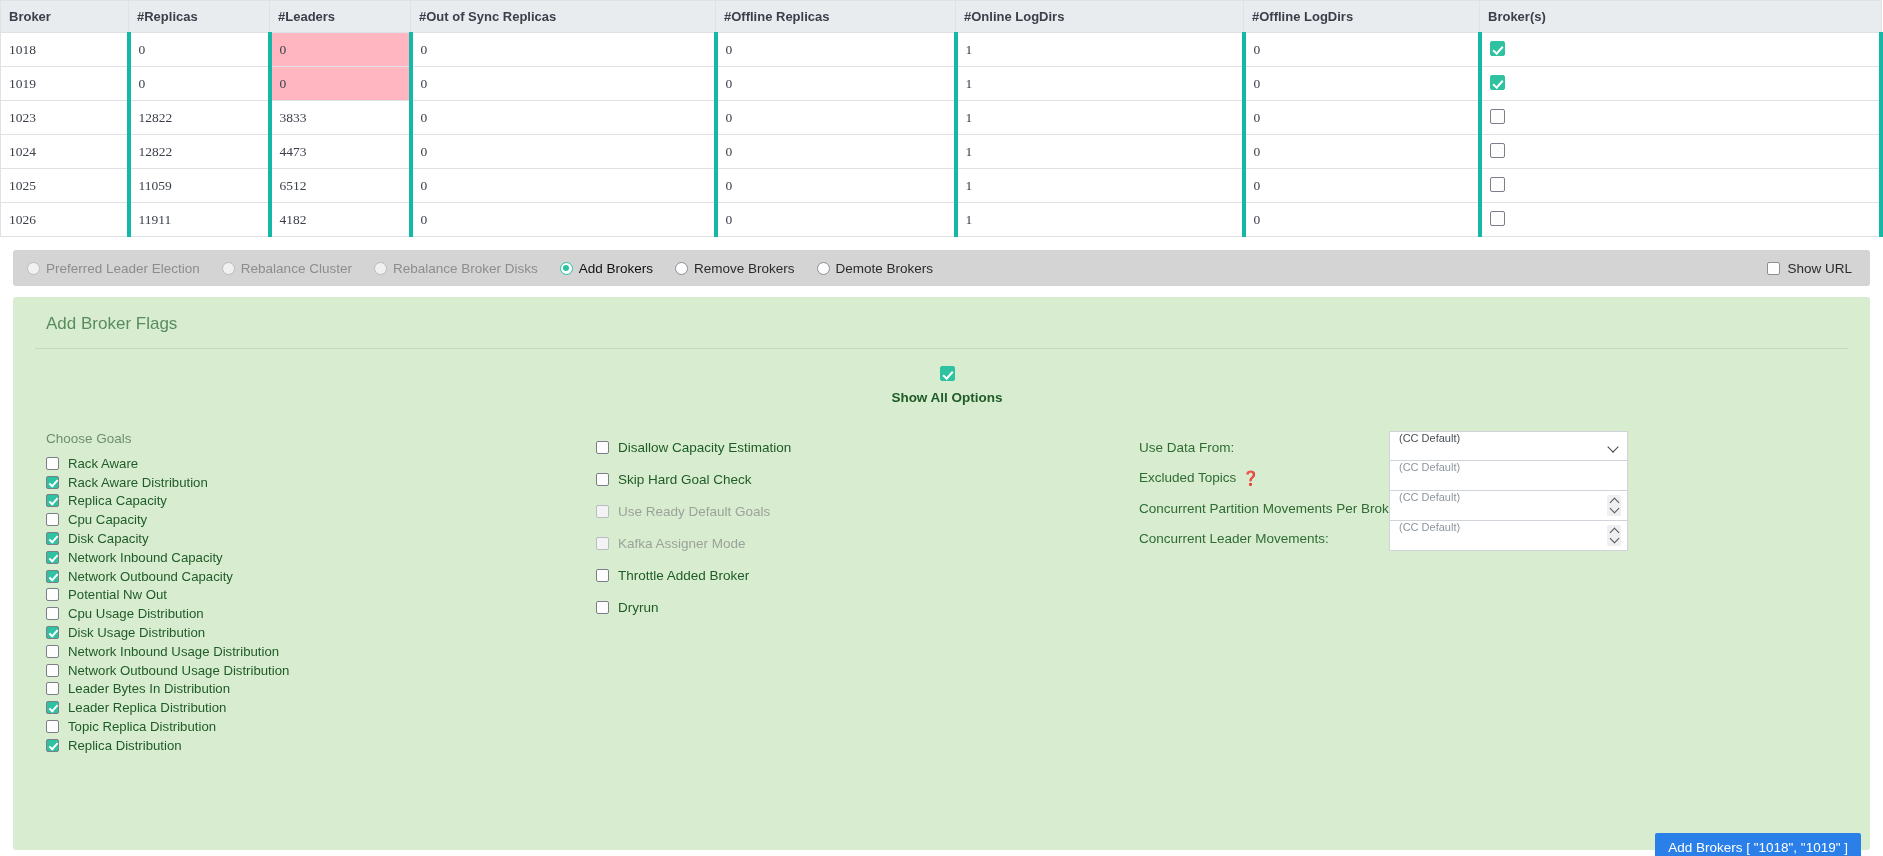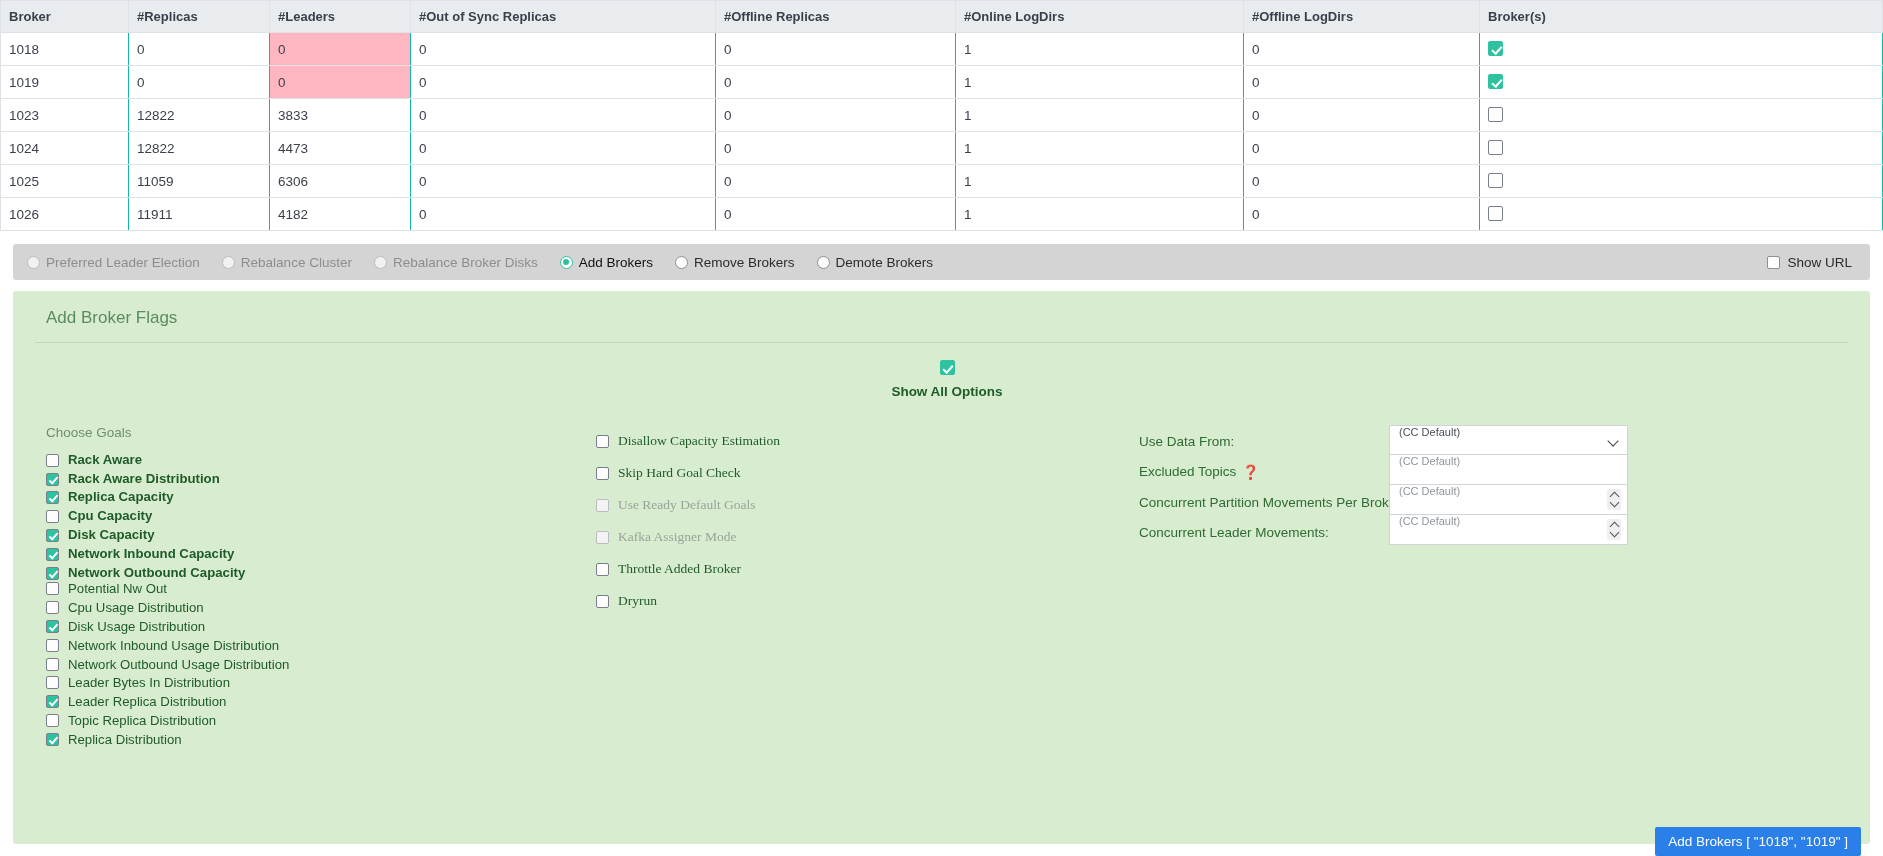--- a/index.html
+++ b/index.html
@@ -106,24 +106,25 @@
     padding: 8px 0 8px 8px;
     border-top: 1px solid #dee2e6;
     border-bottom: 1px solid #dee2e6;
     border-right: 1px solid #dee2e6;
     white-space: nowrap;
   }
   .broker-table th:first-child { border-left: 1px solid #dee2e6; }
   .broker-table td {
     padding: 8px 0 8px 8px;
     border-bottom: 1px solid #dee2e6;
-    border-right: 1px solid #14b8a6;
+    border-right: 4px solid #14b8a6;
     background: #ffffff;
     white-space: nowrap;
     height: 11px;
+    font-family: Liberation Serif, serif;
   }
   .broker-table td:first-child { border-left: 1px solid #dee2e6; }
   .broker-table td.hl { background: #ffb6c1; }
   .broker-table td.sel-cell { text-align: left; }
 
   
   .action-bar {
     margin: 13px 13px 0 13px;
     width: 1857px;
     box-sizing: border-box;
@@ -187,38 +188,38 @@
     color: #1f5b28;
     cursor: pointer;
     flex-direction: column;
   }
   .cols {
     display: flex;
     align-items: flex-start;
     gap: 47px;
   }
   .col-goals { width: 505px; padding-left: 11px; box-sizing: border-box; }
-  .col-mid { width: 505px; box-sizing: border-box; font-family: Liberation Serif, serif; }
+  .col-mid { width: 505px; box-sizing: border-box; }
   .col-right { flex: 1 1 auto; display: flex; }
 
   .choose-goals-label {
     font-size: 13.5px;
     color: #6f8d6f;
     margin-bottom: 8px;
   }
   .goal-row {
     display: flex;
     align-items: center;
     gap: 9px;
     height: 18.8px;
     font-size: 13.2px;
     color: #1f5b28;
     cursor: pointer;
   }
-  .goal-row.bold { font-weight: bold; align-items: flex-end; }
+  .goal-row.bold { font-weight: normal; }
   .goal-row .cb { border-color: #7a7f8a; }
 
   .mid-row {
     display: flex;
     align-items: center;
     gap: 9px;
     height: 32px;
     font-size: 13.5px;
     color: #1f5b28;
     cursor: pointer;
@@ -378,21 +379,21 @@
       <td>4473</td>
       <td>0</td>
       <td>0</td>
       <td>1</td>
       <td>0</td>
       <td class="sel-cell"><span class="cb big"></span></td>
     </tr>
     <tr>
       <td>1025</td>
       <td>11059</td>
-      <td>6306</td>
+      <td>6512</td>
       <td>0</td>
       <td>0</td>
       <td>1</td>
       <td>0</td>
       <td class="sel-cell"><span class="cb big"></span></td>
     </tr>
     <tr>
       <td>1026</td>
       <td>11911</td>
       <td>4182</td>

